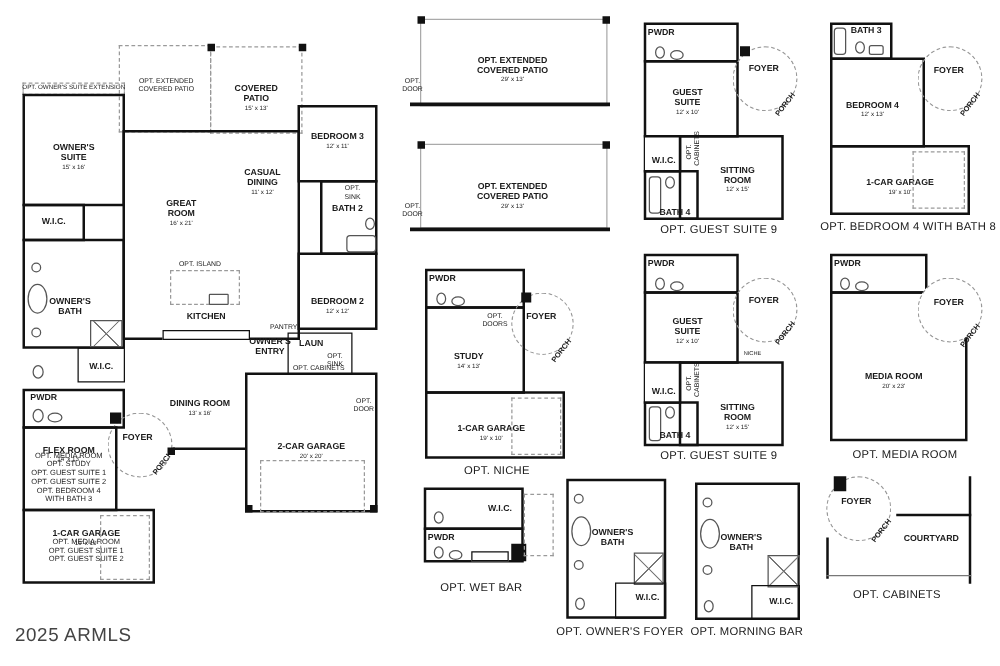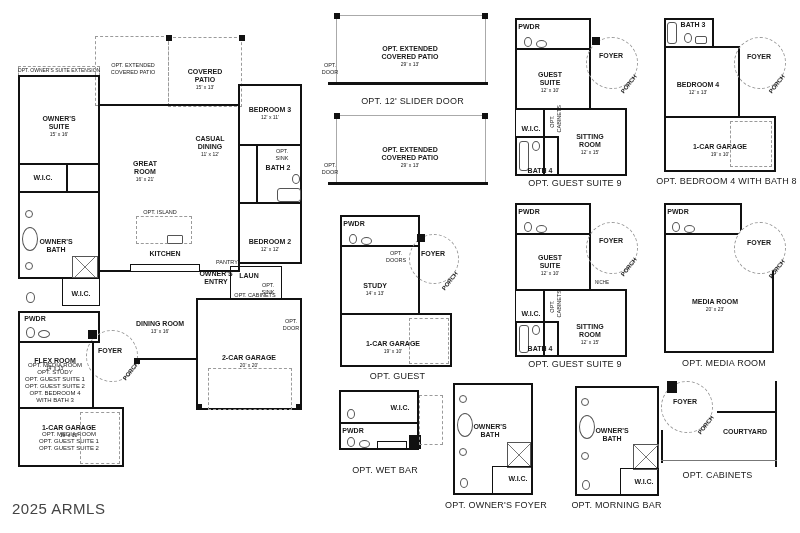--- a/index.html
+++ b/index.html
@@ -158,21 +158,20 @@
   <div class="corner" style="left:14px;top:13px;"></div>
   <div class="corner" style="left:162px;top:13px;"></div>
   <div class="lbl" style="left:30px;top:37px;width:120px;">
     <span>OPT. EXTENDED
 COVERED PATIO</span>
     <span class="dim">29' x 13'</span>
   </div>
   <div class="small" style="left:0;top:62px;width:20px;">OPT.
 DOOR</div>
   <div class="wall" style="left:8px;top:82px;width:160px;height:3px;"></div>
-  <div class="cap" style="left:0;top:96px;width:185px;">OPT. 12' SLIDER DOOR</div>
 </div>
 
 <div class="abs" style="left:320px;top:110px;width:185px;height:100px;">
   <div class="box" style="left:16px;top:5px;width:150px;height:68px;border:1px solid #aaa;"></div>
   <div class="corner" style="left:14px;top:3px;"></div>
   <div class="corner" style="left:162px;top:3px;"></div>
   <div class="lbl" style="left:30px;top:28px;width:120px;">
     <span>OPT. EXTENDED
 COVERED PATIO</span>
     <span class="dim">29' x 13'</span>
@@ -197,21 +196,21 @@
   <div class="foyer" style="left:74px;top:22px;width:50px;height:50px;"></div>
   <div class="lbl" style="left:80px;top:38px;width:36px;">FOYER</div>
   <div class="porch" style="left:104px;top:66px;">PORCH</div>
   <div class="corner" style="left:82px;top:22px;width:8px;height:8px;"></div>
   <div class="box" style="left:5px;top:101px;width:112px;height:54px;"></div>
   <div class="lbl" style="left:20px;top:120px;width:76px;">
     <span>1-CAR GARAGE</span>
     <span class="dim">19' x 10'</span>
   </div>
   <div class="dash" style="left:74px;top:106px;width:40px;height:46px;"></div>
-  <div class="cap" style="left:0;top:159px;width:125px;">OPT. GUEST</div>
+  <div class="cap" style="left:0;top:159px;width:125px;">OPT. NICHE</div>
 </div>
 
 <div class="abs" style="left:510px;top:15px;width:145px;height:175px;">
   <div class="box" style="left:5px;top:3px;width:76px;height:32px;"></div>
   <div class="lbl" style="left:6px;top:8px;width:26px;">PWDR</div>
   <div class="fixture" style="left:14px;top:22px;width:6px;height:8px;"></div>
   <div class="fixture" style="left:26px;top:25px;width:9px;height:6px;"></div>
   <div class="box" style="left:5px;top:33px;width:76px;height:62px;"></div>
   <div class="lbl" style="left:10px;top:48px;width:60px;">
     <span>GUEST
@@ -331,21 +330,21 @@
   <div class="fixture" style="left:9px;top:68px;width:6px;height:6px;"></div>
   <div class="lbl" style="left:22px;top:43px;width:36px;">OWNER'S
 BATH</div>
   <div class="shower" style="left:57px;top:62px;width:22px;height:24px;"></div>
   <div class="box" style="left:42px;top:86px;width:41px;height:29px;border-width:1.5px;"></div>
   <div class="lbl" style="left:54px;top:95px;width:28px;">W.I.C.</div>
   <div class="fixture" style="left:10px;top:98px;width:6px;height:8px;"></div>
   <div class="cap" style="left:-5px;top:120px;width:95px;">OPT. OWNER'S FOYER</div>
 </div>
 
-<div class="abs" style="left:572px;top:380px;width:95px;height:135px;">
+<div class="abs" style="left:553px;top:380px;width:95px;height:135px;">
   <div class="box" style="left:3px;top:6px;width:84px;height:110px;"></div>
   <div class="fixture" style="left:9px;top:18px;width:6px;height:6px;"></div>
   <div class="tub" style="left:7px;top:35px;width:14px;height:22px;border-radius:50%;"></div>
   <div class="fixture" style="left:9px;top:72px;width:6px;height:6px;"></div>
   <div class="lbl" style="left:22px;top:47px;width:36px;">OWNER'S
 BATH</div>
   <div class="shower" style="left:61px;top:64px;width:24px;height:24px;"></div>
   <div class="box" style="left:48px;top:88px;width:39px;height:28px;border-width:1.5px;"></div>
   <div class="lbl" style="left:58px;top:98px;width:28px;">W.I.C.</div>
   <div class="fixture" style="left:10px;top:100px;width:6px;height:8px;"></div>

